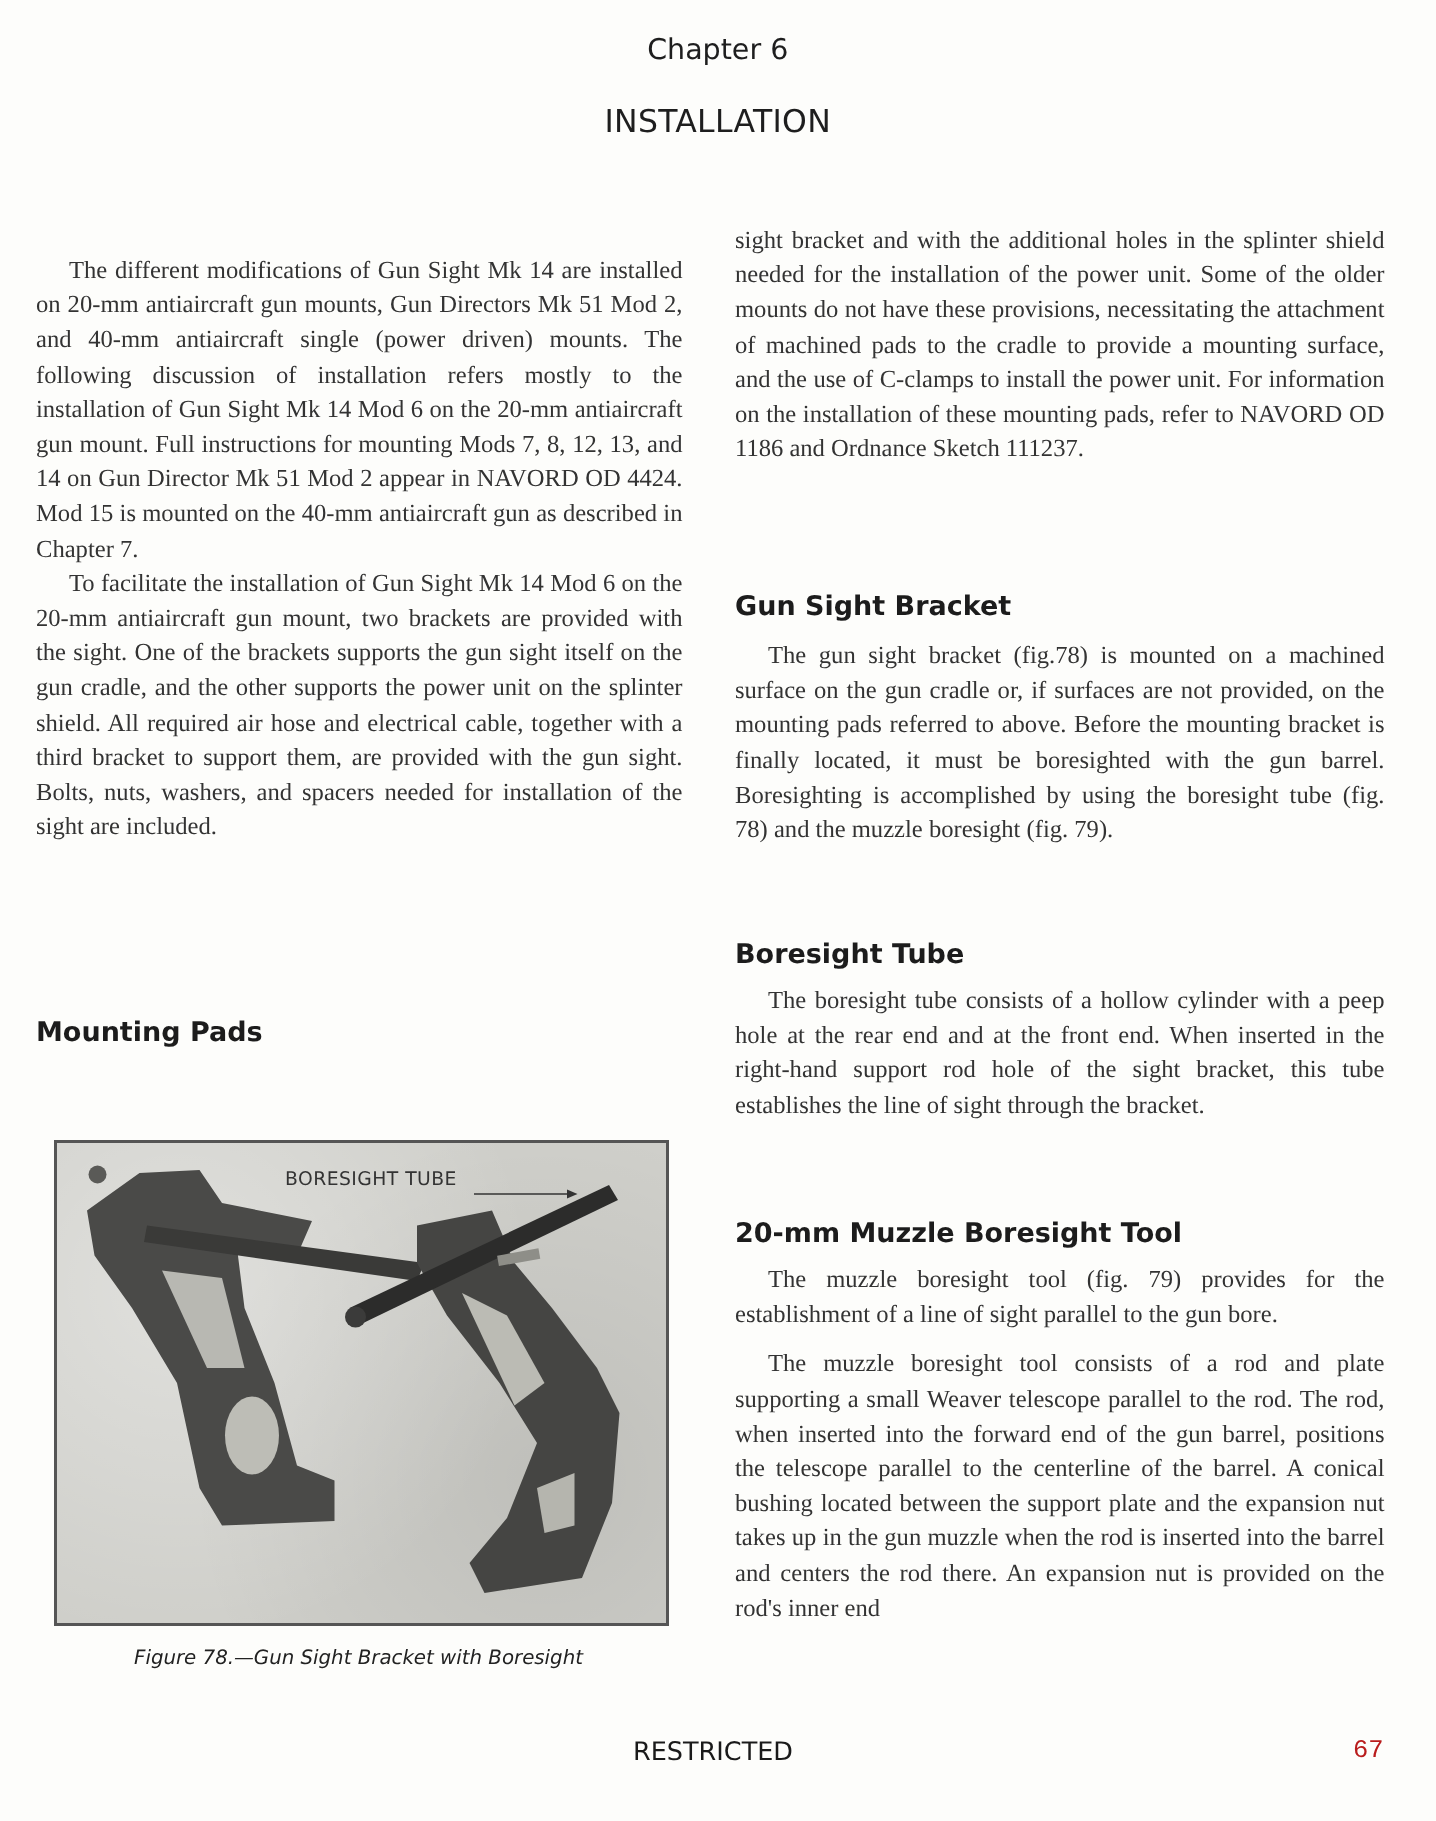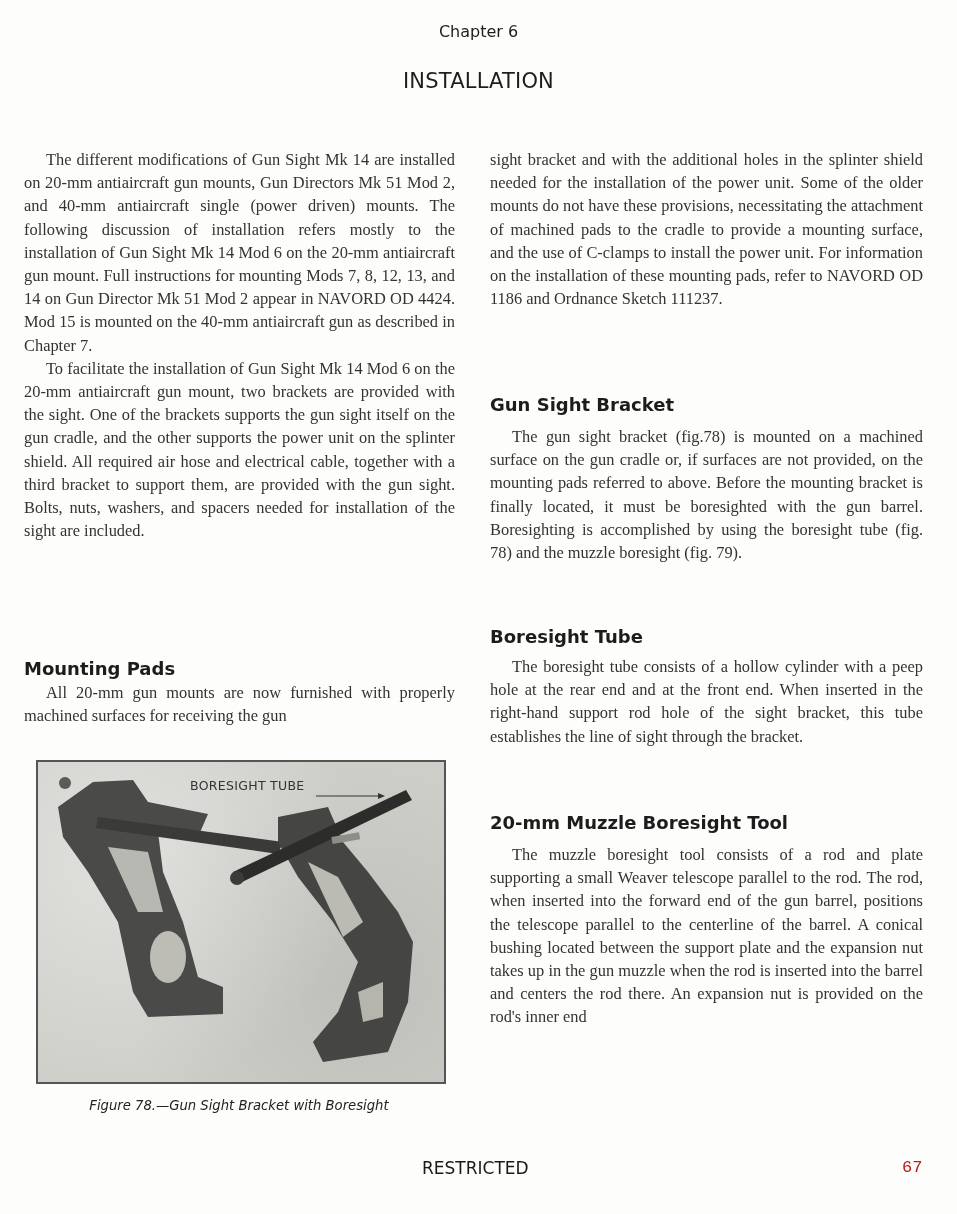--- a/index.html
+++ b/index.html
@@ -5,29 +5,29 @@
   html, body { margin: 0; padding: 0; }
   body {
     width: 957px; height: 1214px; overflow: hidden;
     background: #fdfdfb; color: #2a2a2a;
     position: relative;
     font-family: "DejaVu Serif", "Liberation Serif", serif;
   }
   .chapter {
     position: absolute; left: 0; width: 957px; top: 22px; text-align: center;
     font-family: "DejaVu Sans", "Liberation Sans", sans-serif;
-    font-size: 16px; color: #1e1e1e;
+    font-size: 19px; color: #1e1e1e;
   }
   .title {
     position: absolute; left: 0; width: 957px; top: 69px; text-align: center;
     font-family: "DejaVu Sans", "Liberation Sans", sans-serif;
     font-size: 21px; color: #1e1e1e; letter-spacing: 0.2px;
   }
   .col { position: absolute; }
-  .col-left { left: 24px; width: 431px; }
+  .col-left { left: 24px; width: 431px; margin-top: 20px; }
   .col-right { left: 490px; width: 433px; }
   p.body {
     margin: 0; font-family: "Liberation Serif", "DejaVu Serif", serif;
     font-size: 16.4px; line-height: 23.2px; text-align: justify;
     text-indent: 22px; color: #333;
     hyphens: none;
   }
   p.body.noindent { text-indent: 0; }
   h2.sec {
     margin: 0; font-family: "DejaVu Sans", "Liberation Sans", sans-serif;
@@ -69,21 +69,20 @@
 <div class="chapter">Chapter 6</div>
 <div class="title">INSTALLATION</div>
 
 <div class="col col-left" style="top:148px;">
   <p class="body">The different modifications of Gun Sight Mk 14 are installed on 20-mm antiaircraft gun mounts, Gun Directors Mk 51 Mod 2, and 40-mm antiaircraft single (power driven) mounts.  The following discussion of installation refers mostly to the installation of Gun Sight Mk 14 Mod 6 on the 20-mm antiaircraft gun mount.  Full instructions for mounting Mods 7, 8, 12, 13, and 14 on Gun Director Mk 51 Mod 2 appear in NAVORD OD 4424. Mod 15 is mounted on the 40-mm antiaircraft gun as described in Chapter 7.</p>
   <p class="body">To facilitate the installation of Gun Sight Mk 14 Mod 6 on the 20-mm antiaircraft gun mount, two brackets are provided with the sight.  One of the brackets supports the gun sight itself on the gun cradle, and the other supports the power unit on the splinter shield.  All required air hose and electrical cable, together with a third bracket to support them, are provided with the gun sight.  Bolts, nuts, washers, and spacers needed for installation of the sight are included.</p>
 </div>
 
 <div class="col col-left" style="top:658px;">
   <h2 class="sec">Mounting Pads</h2>
-  <p class="body" style="margin-top:2px;">All 20-mm gun mounts are now furnished with properly machined surfaces for receiving the gun</p>
 </div>
 
 <div class="figure-frame">
   <svg width="406" height="320" viewBox="0 0 406 320">
 
     <path d="M20 45 L55 20 L95 18 L110 40 L170 52 L160 75 L120 70 L125 110 L145 160 L160 215 L185 225 L185 252 L110 255 L95 230 L80 160 L50 110 L25 75 Z" fill="#4a4a48"></path>
     <path d="M70 85 L110 90 L125 150 L100 150 Z" fill="#b8b8b2"></path>
     <ellipse cx="130" cy="195" rx="18" ry="26" fill="#bdbdb6"></ellipse>
 
     <path d="M60 55 L245 80 L240 92 L58 66 Z" fill="#3a3a38"></path>
@@ -117,17 +116,18 @@
   <p class="body" style="margin-top:10px;">The gun sight bracket (fig.78) is mounted on a machined surface on the gun cradle or, if surfaces are not provided, on the mounting pads referred to above.  Before the mounting bracket is finally located, it must be boresighted with the gun barrel.  Boresighting is accomplished by using the boresight tube (fig. 78) and the muzzle boresight (fig. 79).</p>
 </div>
 
 <div class="col col-right" style="top:626px;">
   <h2 class="sec">Boresight Tube</h2>
   <p class="body" style="margin-top:8px;">The boresight tube consists of a hollow cylinder with a peep hole at the rear end and at the front end.  When inserted in the right-hand support rod hole of the sight bracket, this tube establishes the line of sight through the bracket.</p>
 </div>
 
 <div class="col col-right" style="top:812px;">
   <h2 class="sec">20-mm Muzzle Boresight Tool</h2>
+  <p class="body" style="margin-top:8px;">The muzzle boresight tool (fig. 79) provides for the establishment of a line of sight parallel to the gun bore.</p>
   <p class="body" style="margin-top:10px;">The muzzle boresight tool consists of a rod and plate supporting a small Weaver telescope parallel to the rod.  The rod, when inserted into the forward end of the gun barrel, positions the telescope parallel to the centerline of the barrel.  A conical bushing located between the support plate and the expansion nut takes up in the gun muzzle when the rod is inserted into the barrel and centers the rod there.  An expansion nut is provided on the rod's inner end</p>
 </div>
 
 <div class="footer-left">RESTRICTED</div>
 <div class="footer-right">67</div>
 
 </body></html>

